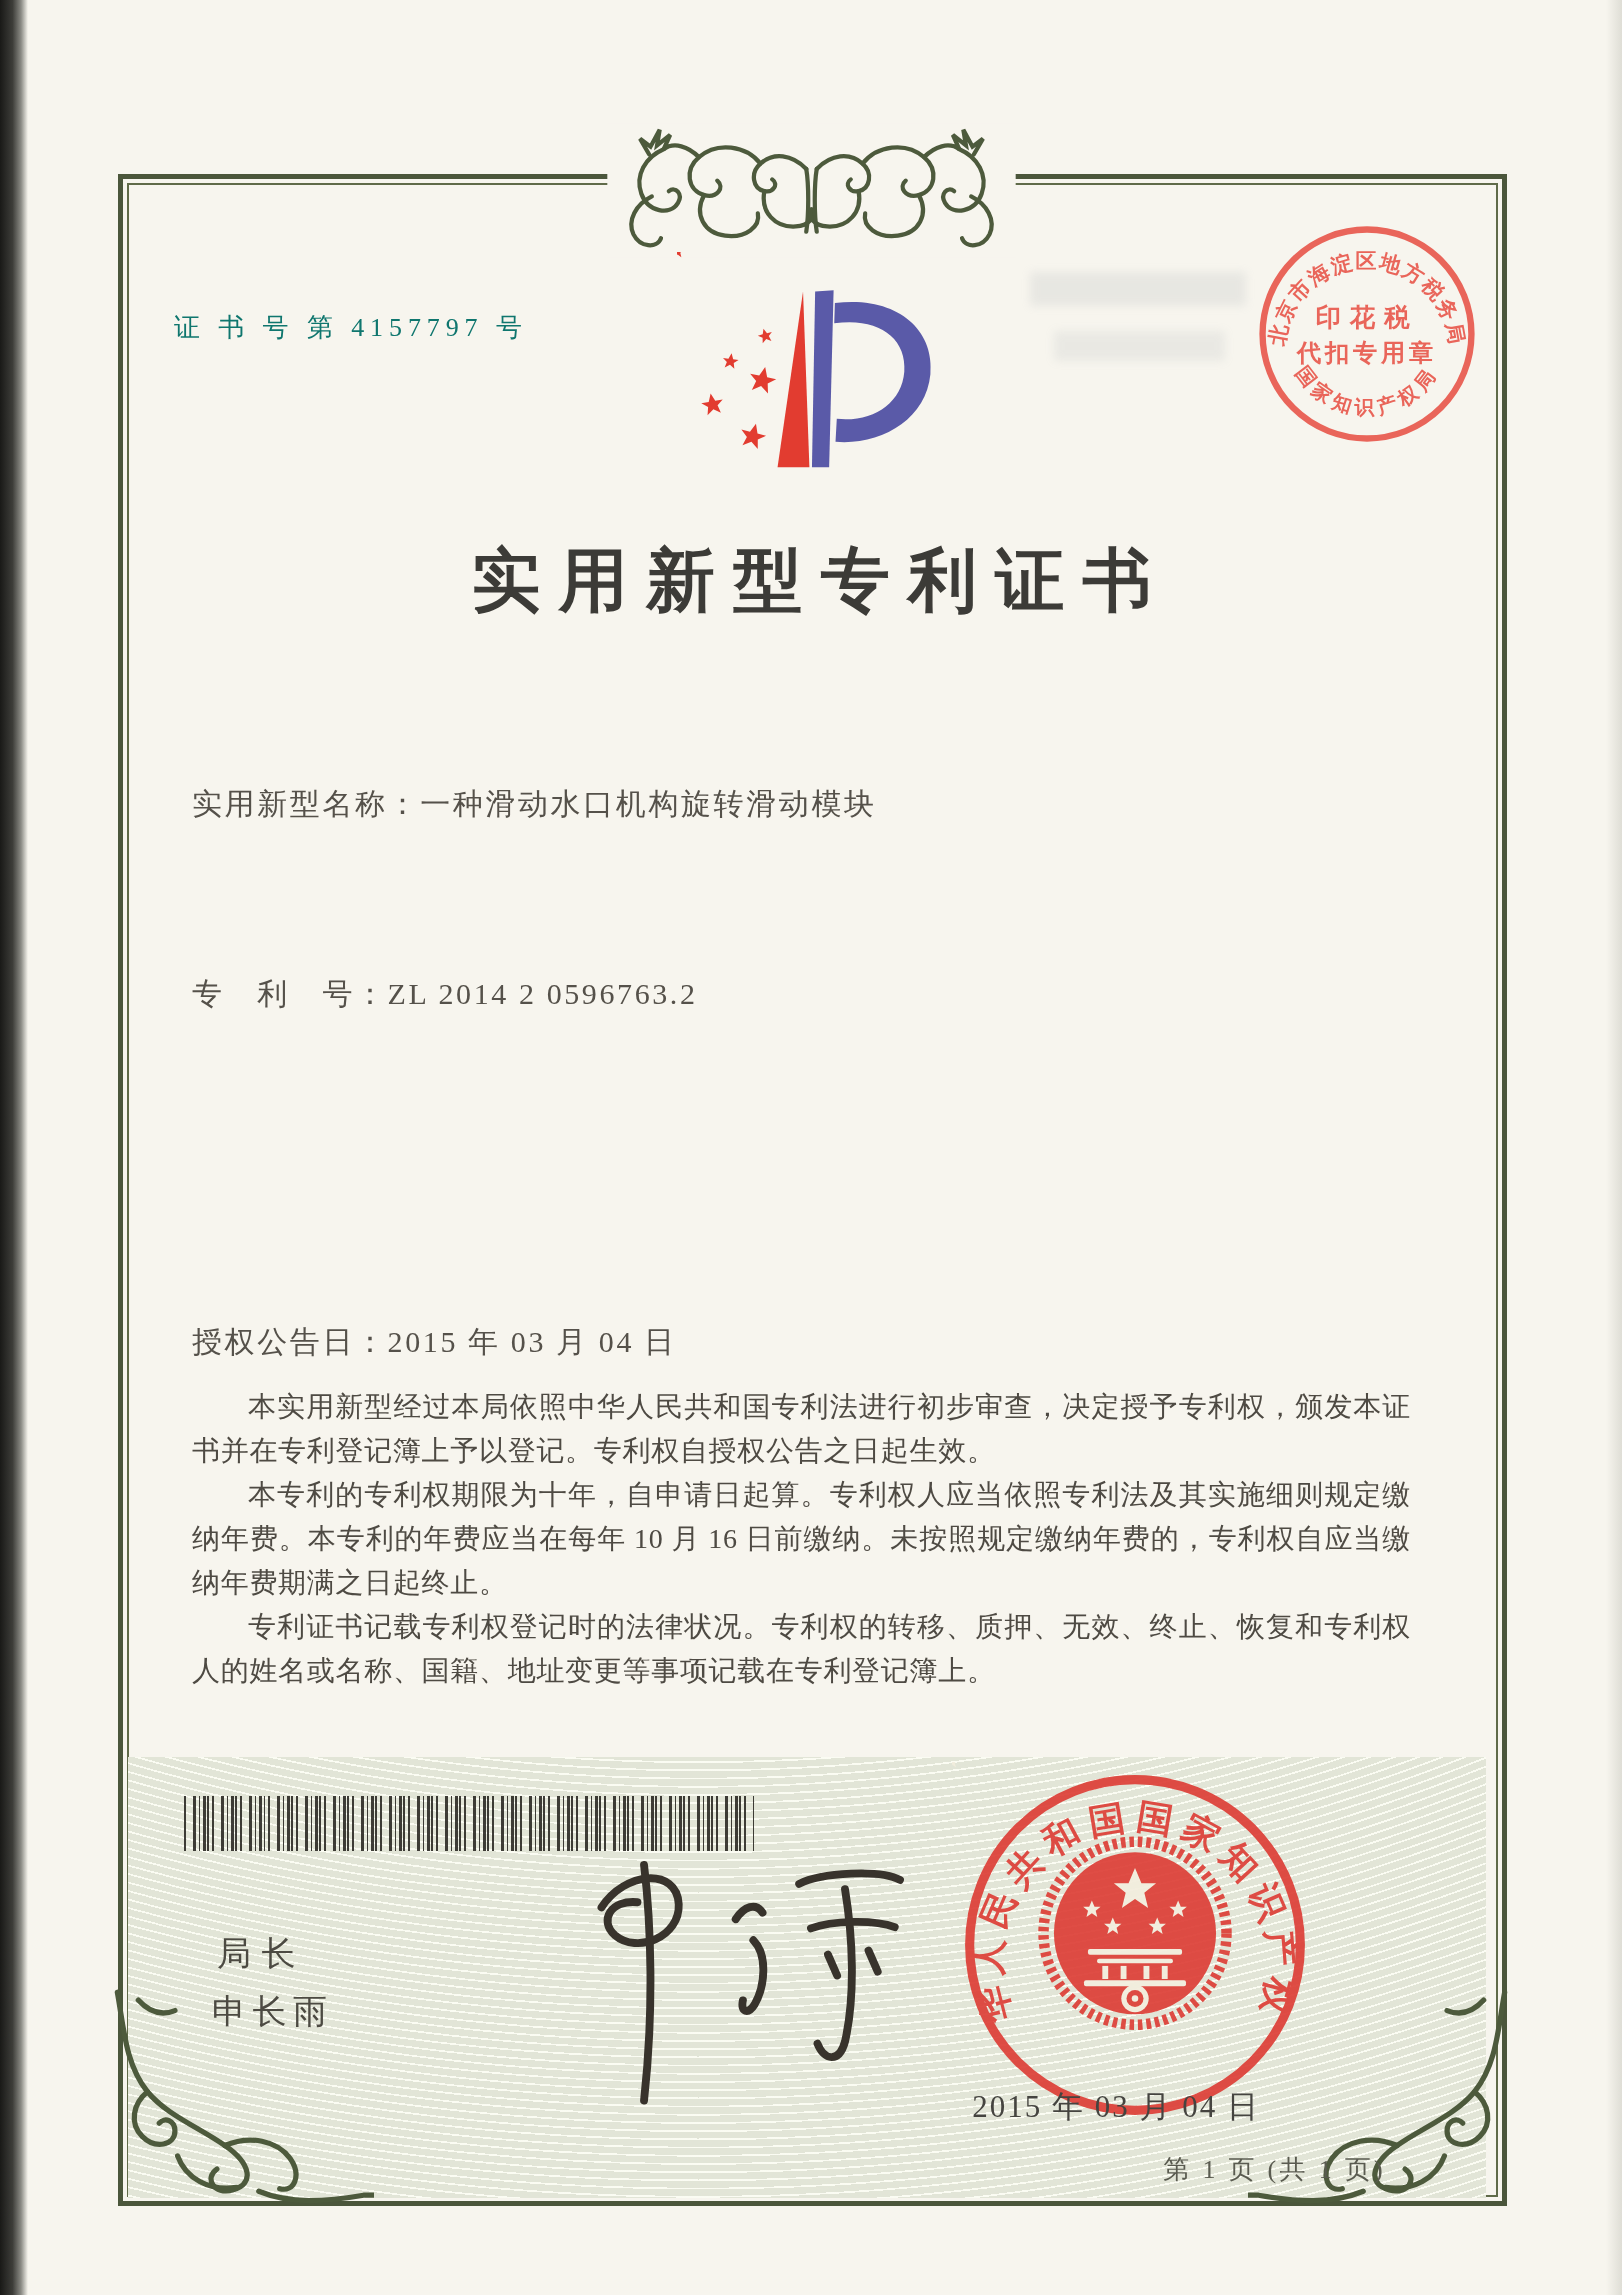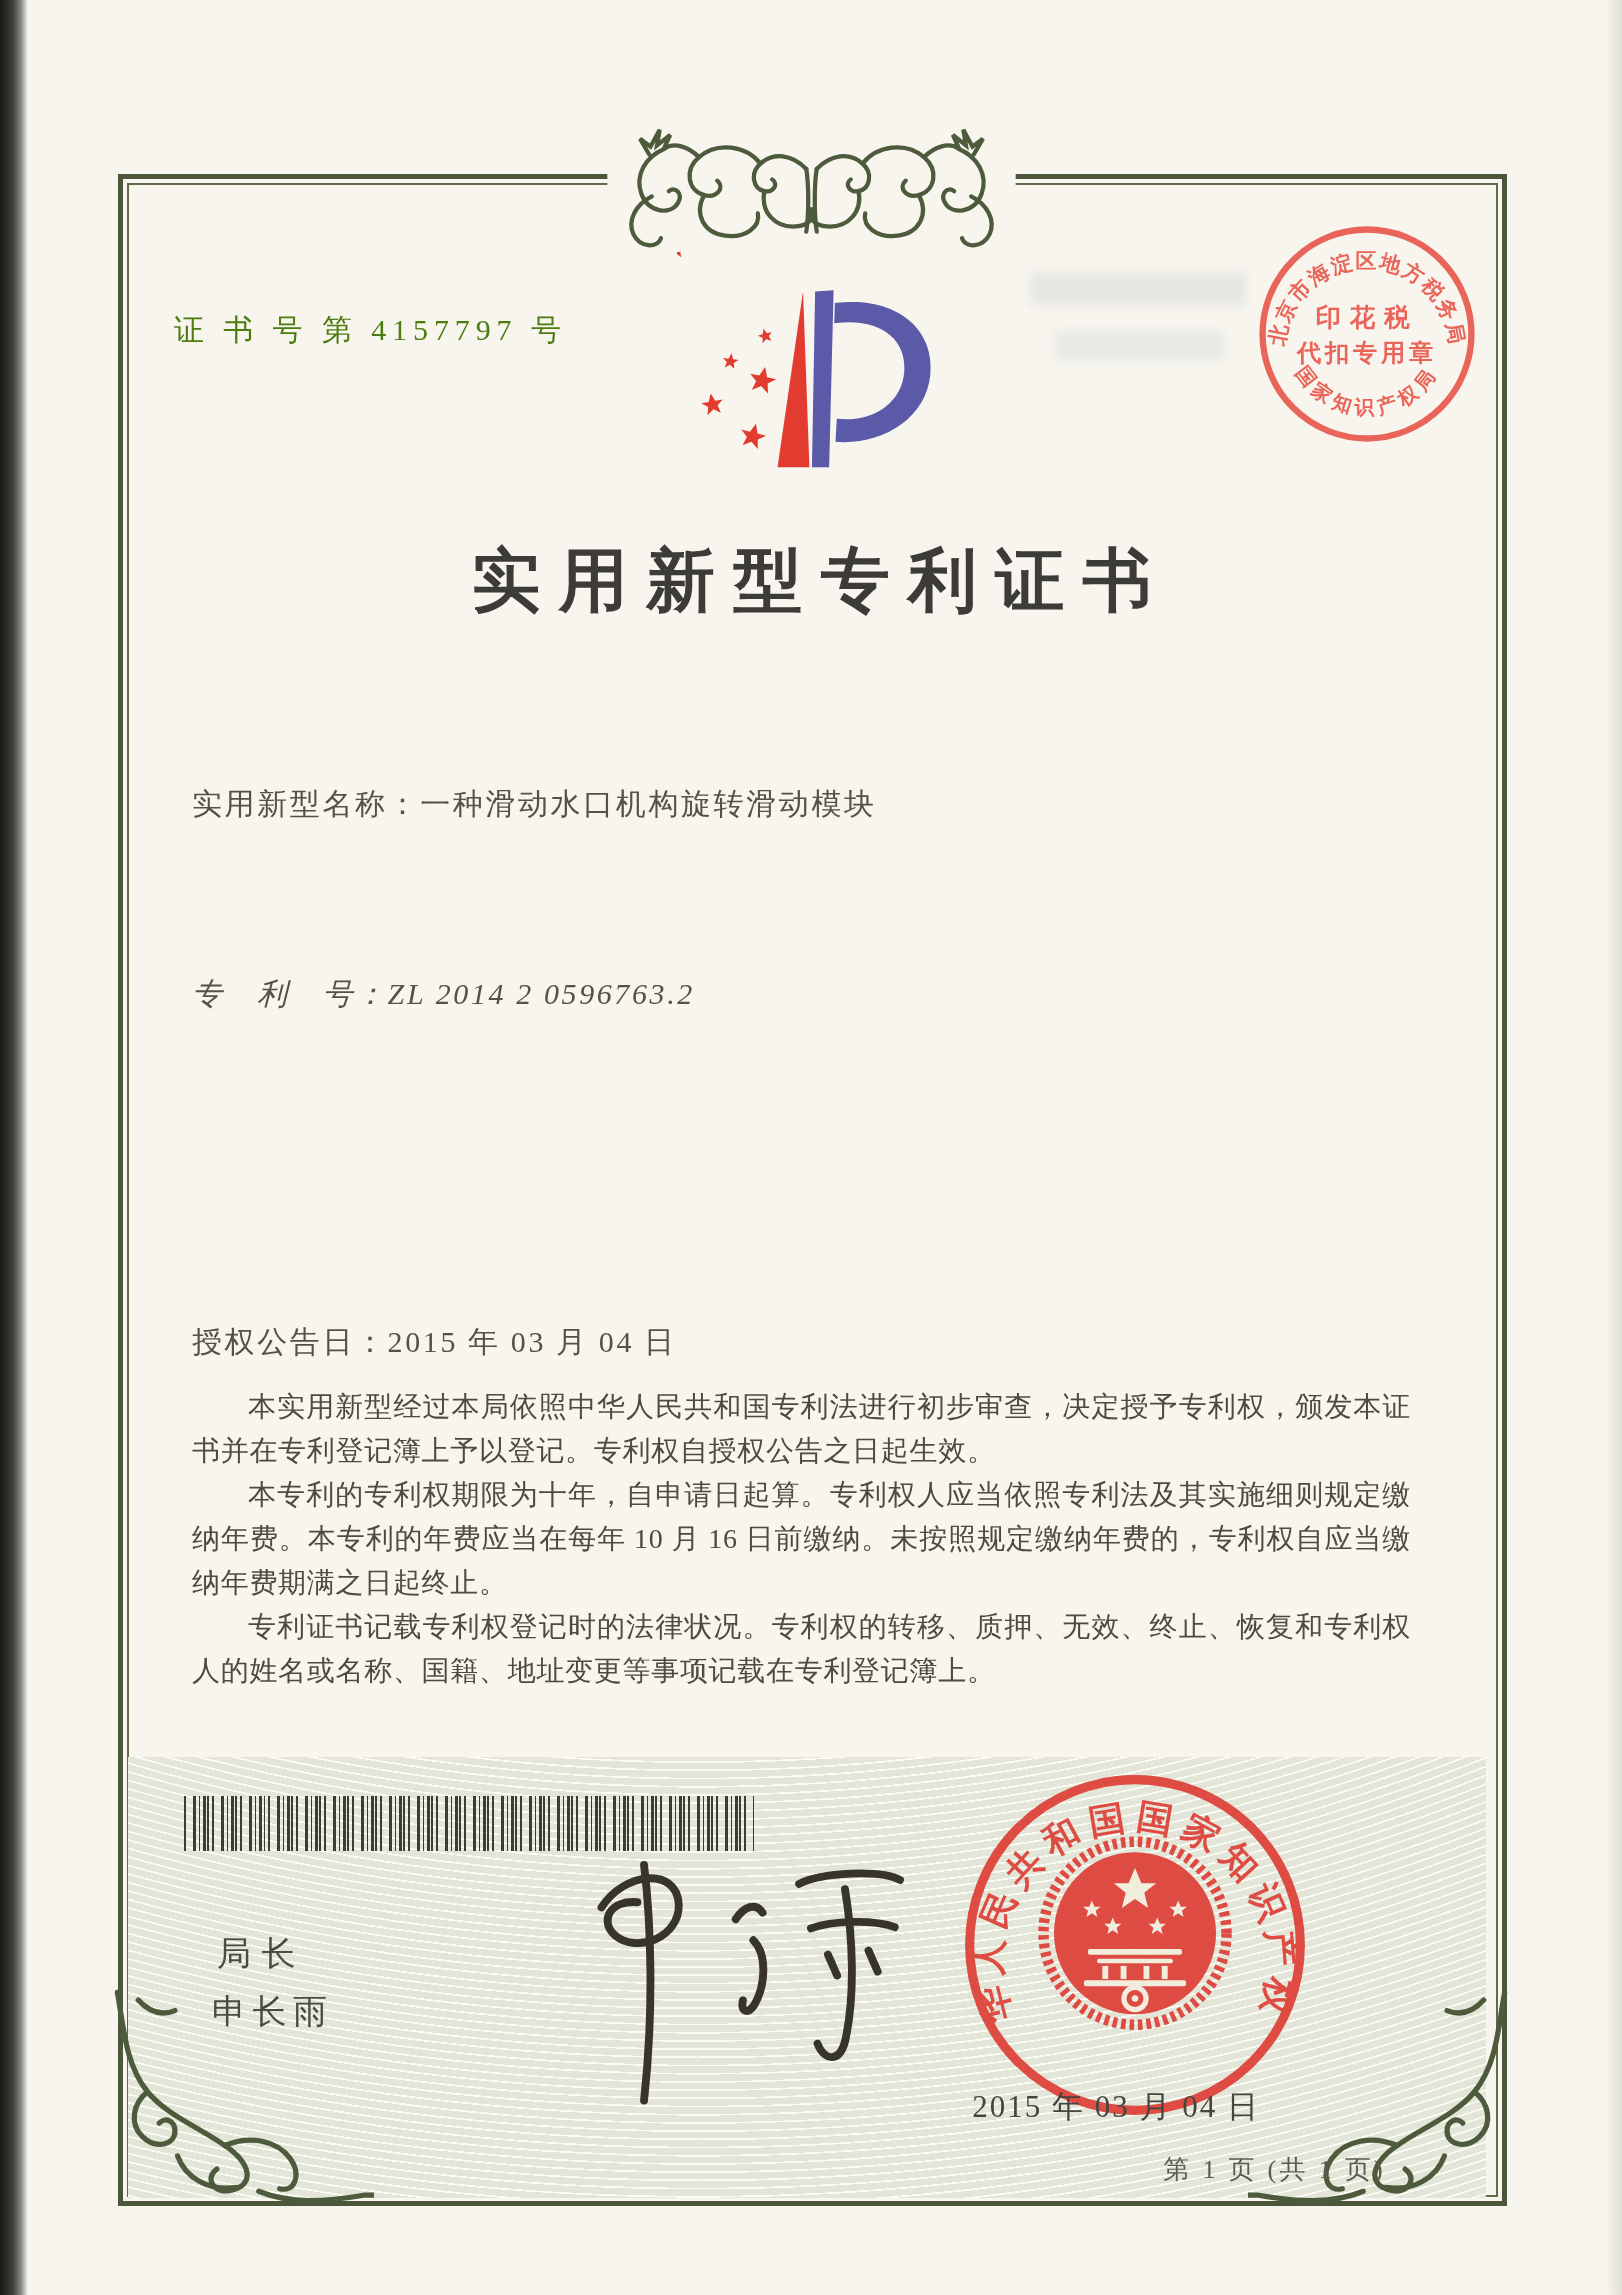--- a/index.html
+++ b/index.html
@@ -22,27 +22,27 @@
   .wave-band{position:absolute;left:128px;top:1757px;width:1358px;height:441px;
     background-color:#e2e5d7;
     background-image:repeating-radial-gradient(circle at 42% -1962px,
       rgba(255,255,255,0) 0 6.5px, rgba(252,253,244,.95) 6.5px 8.2px);}
   .ornament{position:absolute;color:#4d5a3c;}
   .ornament svg{display:block;width:100%;height:100%;}
   .ornament-top{left:589px;top:123px;width:445px;height:135px;}
   .corner-left{left:99px;top:1987px;width:275px;height:220px;}
   .corner-right{left:1248px;top:1987px;width:275px;height:220px;transform:scaleX(-1);}
   
-  .cert-no{position:absolute;left:174px;top:310px;font-size:30px;color:#4d7c0f;
+  .cert-no{position:absolute;left:174px;top:310px;font-size:26px;color:#0f766e;
     letter-spacing:5.9px;}
   .title{position:absolute;left:0;width:1623px;top:535px;text-align:center;
     font-size:69px;font-weight:700;color:#3c3b37;letter-spacing:18.3px;text-indent:18.3px;}
   .field{position:absolute;left:192px;width:1210px;font-size:30px;color:#55514a;
     letter-spacing:2.6px;white-space:nowrap;}
-  .f0{top:784px;} .f1{top:858px;} .f2{top:974px;font-style:italic;} .f3{top:1090px;}
+  .f0{top:784px;} .f1{top:858px;} .f2{top:974px;} .f3{top:1090px;}
   .f4{top:1205px;} .f5{top:1322px;}
   .paragraphs{position:absolute;left:192px;top:1385px;width:1219px;
     font-size:28px;line-height:44px;color:#4e4a43;text-align:justify;letter-spacing:0.7px;}
   .paragraphs p{margin:0;text-indent:2em;}
   .barcode{position:absolute;left:184px;top:1796px;width:570px;height:55px;opacity:.88;
     background-image:repeating-linear-gradient(90deg,
       #26241f 0 2px,transparent 2px 4.6px,#26241f 4.6px 5.2px,transparent 5.2px 9.2px,
       #26241f 9.2px 12.4px,transparent 12.4px 15px,#26241f 15px 15.7px,transparent 15.7px 19px,
       #26241f 19px 21.6px,transparent 21.6px 23.5px,#26241f 23.5px 25px,transparent 25px 28px);}
   .commissioner-title{position:absolute;left:217px;top:1931px;font-size:34px;

